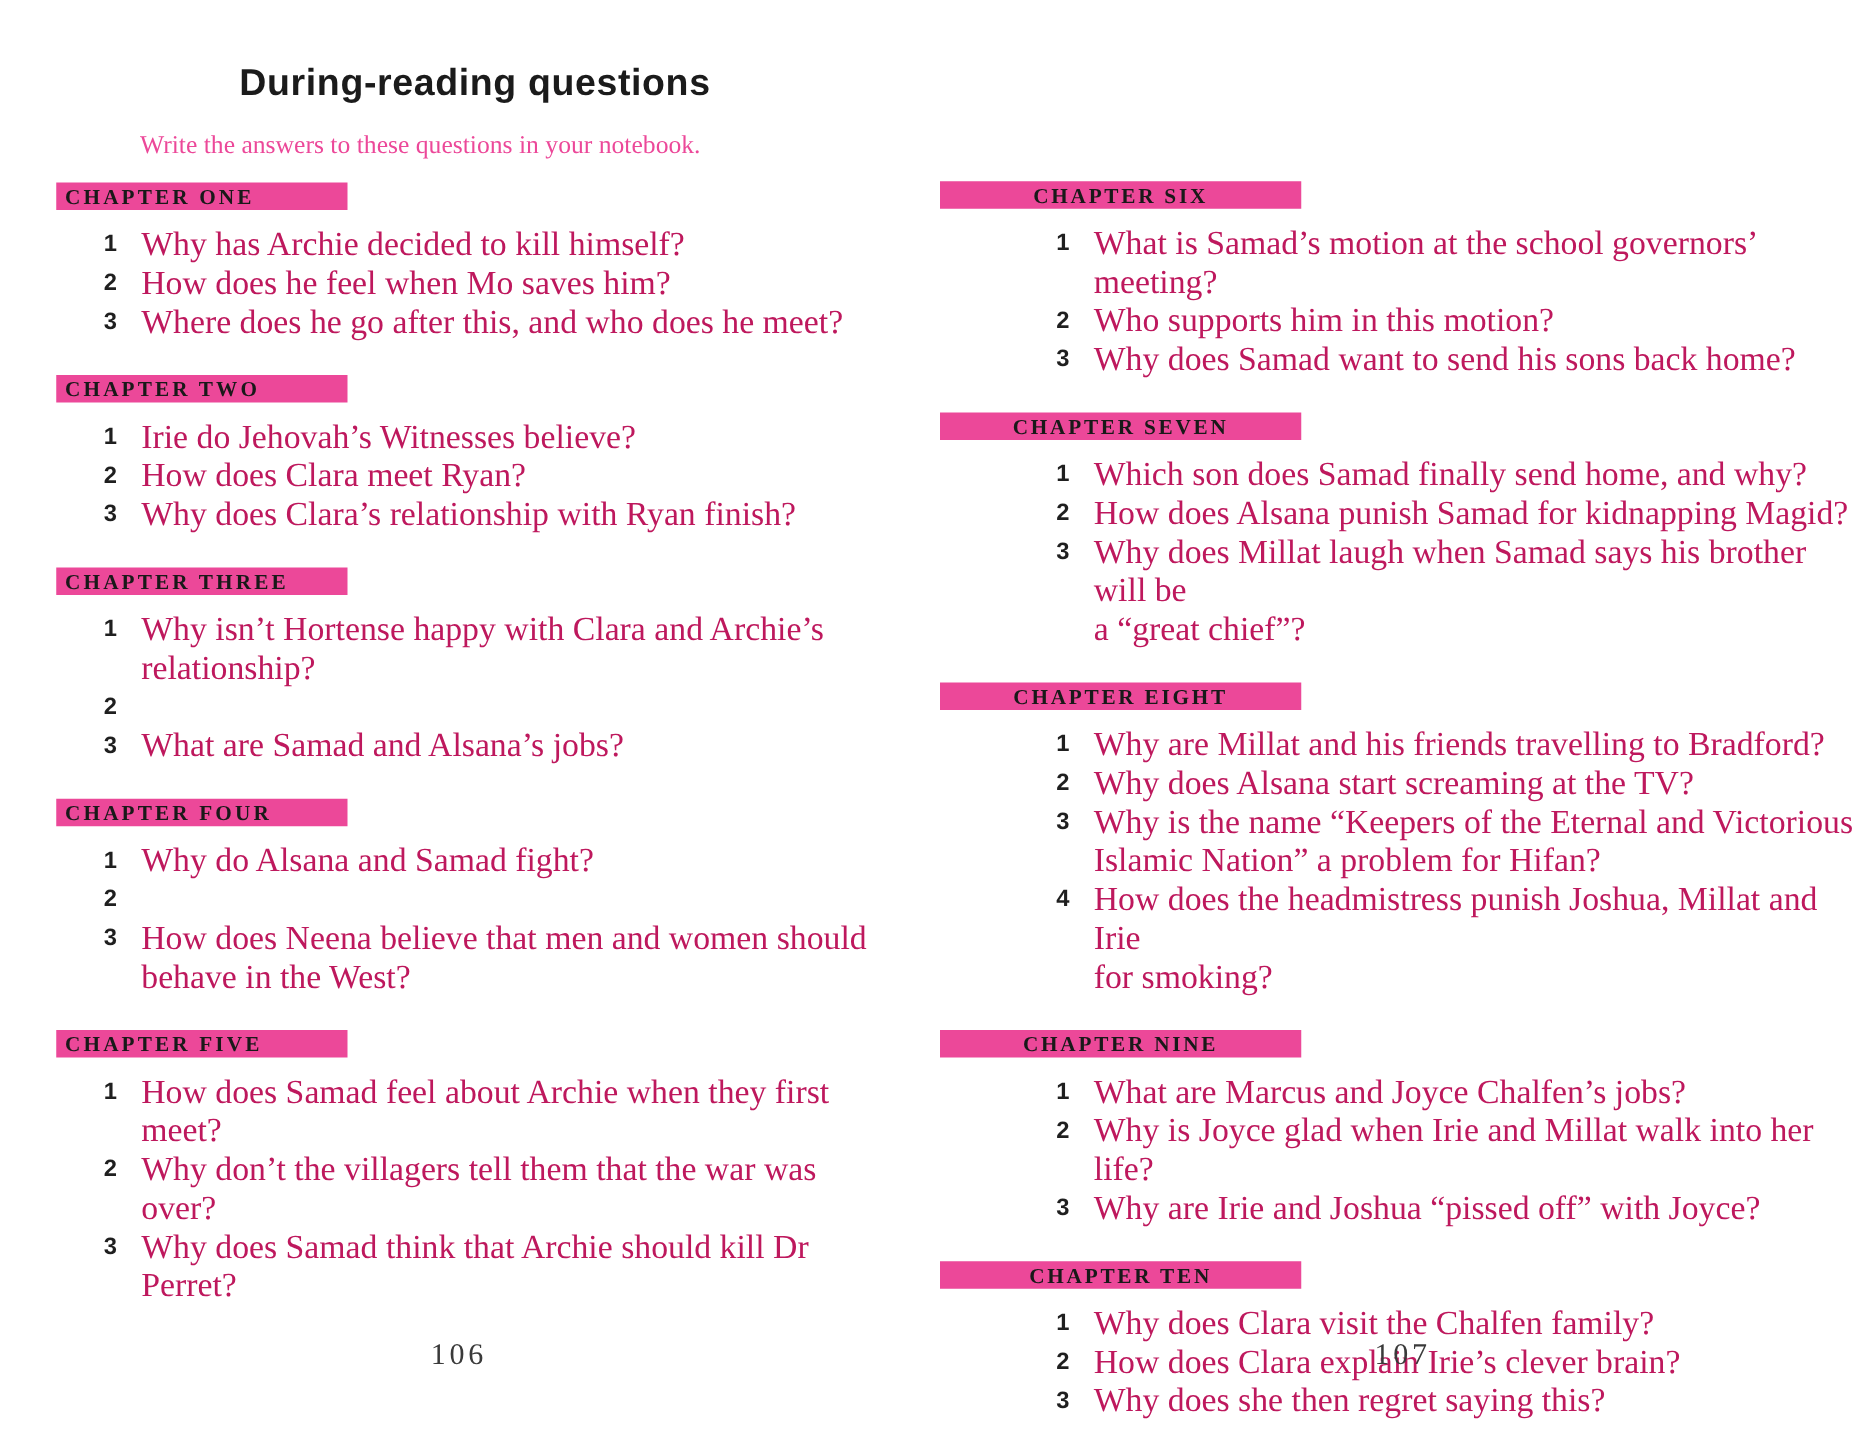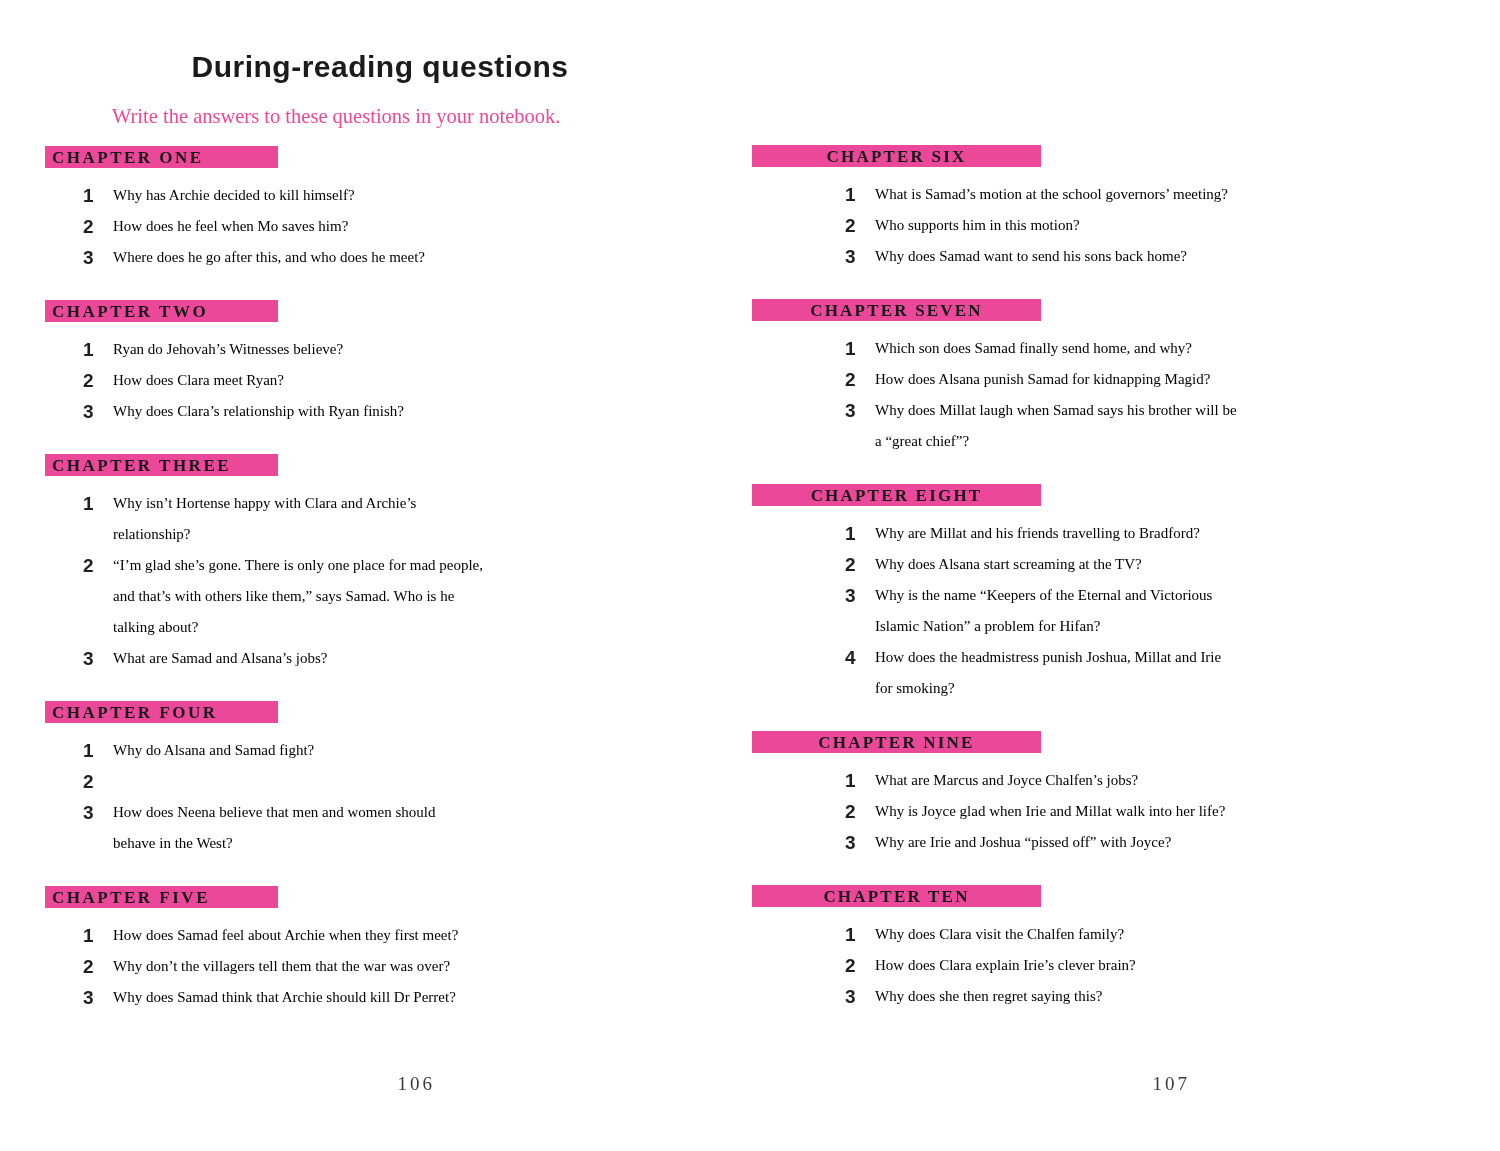--- a/index.html
+++ b/index.html
@@ -27,24 +27,24 @@
   }
   .page-left .chapter-bar{width:233px;padding-left:7px;}
   .page-right .chapter-bar{width:289px;text-align:center;letter-spacing:2.2px;}
   .qrow{display:flex;align-items:flex-start;}
   .page-left .qrow{padding-left:38px;}
   .page-right .qrow{padding-left:93px;}
   .qnum{
     font-family:"Liberation Sans", sans-serif;font-weight:bold;font-size:19px;
     line-height:31px;width:30px;flex:0 0 30px;color:#1f1f1f;
   }
-  .qtext{font-size:15px;line-height:31px;white-space:pre-line;color:#000000;}
+  .qtext{font-size:27px;line-height:31px;white-space:pre-line;color:#be185d;}
   .page-num{
-    position:absolute;top:1072px;width:136px;text-align:right;
-    font-size:19px;line-height:24px;letter-spacing:3px;color:#3a3a3a;
+    position:absolute;top:1072px;width:136px;text-align:center;
+    font-size:24px;line-height:24px;letter-spacing:3px;color:#3a3a3a;
   }
   #pn-left{left:299px;}
   #pn-right{left:1054px;}
 </style>
 </head>
 <body>
 
 <div class="sheet">
 
   <div class="page page-left">
@@ -66,44 +66,41 @@
         <div class="qrow">
           <span class="qnum">3</span>
           <span class="qtext">Where does he go after this, and who does he meet?</span>
         </div>
       </div>
 
       <div class="section">
         <div class="chapter-bar">CHAPTER TWO</div>
         <div class="qrow">
           <span class="qnum">1</span>
-          <span class="qtext">Ryan do Jehovah’s Witnesses believe?</span>
+          <span class="qtext">Irie do Jehovah’s Witnesses believe?</span>
         </div>
         <div class="qrow">
           <span class="qnum">2</span>
           <span class="qtext">How does Clara meet Ryan?</span>
         </div>
         <div class="qrow">
           <span class="qnum">3</span>
           <span class="qtext">Why does Clara’s relationship with Ryan finish?</span>
         </div>
       </div>
 
       <div class="section">
         <div class="chapter-bar">CHAPTER THREE</div>
         <div class="qrow">
           <span class="qnum">1</span>
           <span class="qtext">Why isn’t Hortense happy with Clara and Archie’s
 relationship?</span>
         </div>
         <div class="qrow">
           <span class="qnum">2</span>
-          <span class="qtext">“I’m glad she’s gone. There is only one place for mad people,
-and that’s with others like them,” says Samad. Who is he
-talking about?</span>
         </div>
         <div class="qrow">
           <span class="qnum">3</span>
           <span class="qtext">What are Samad and Alsana’s jobs?</span>
         </div>
       </div>
 
       <div class="section">
         <div class="chapter-bar">CHAPTER FOUR</div>
         <div class="qrow">

